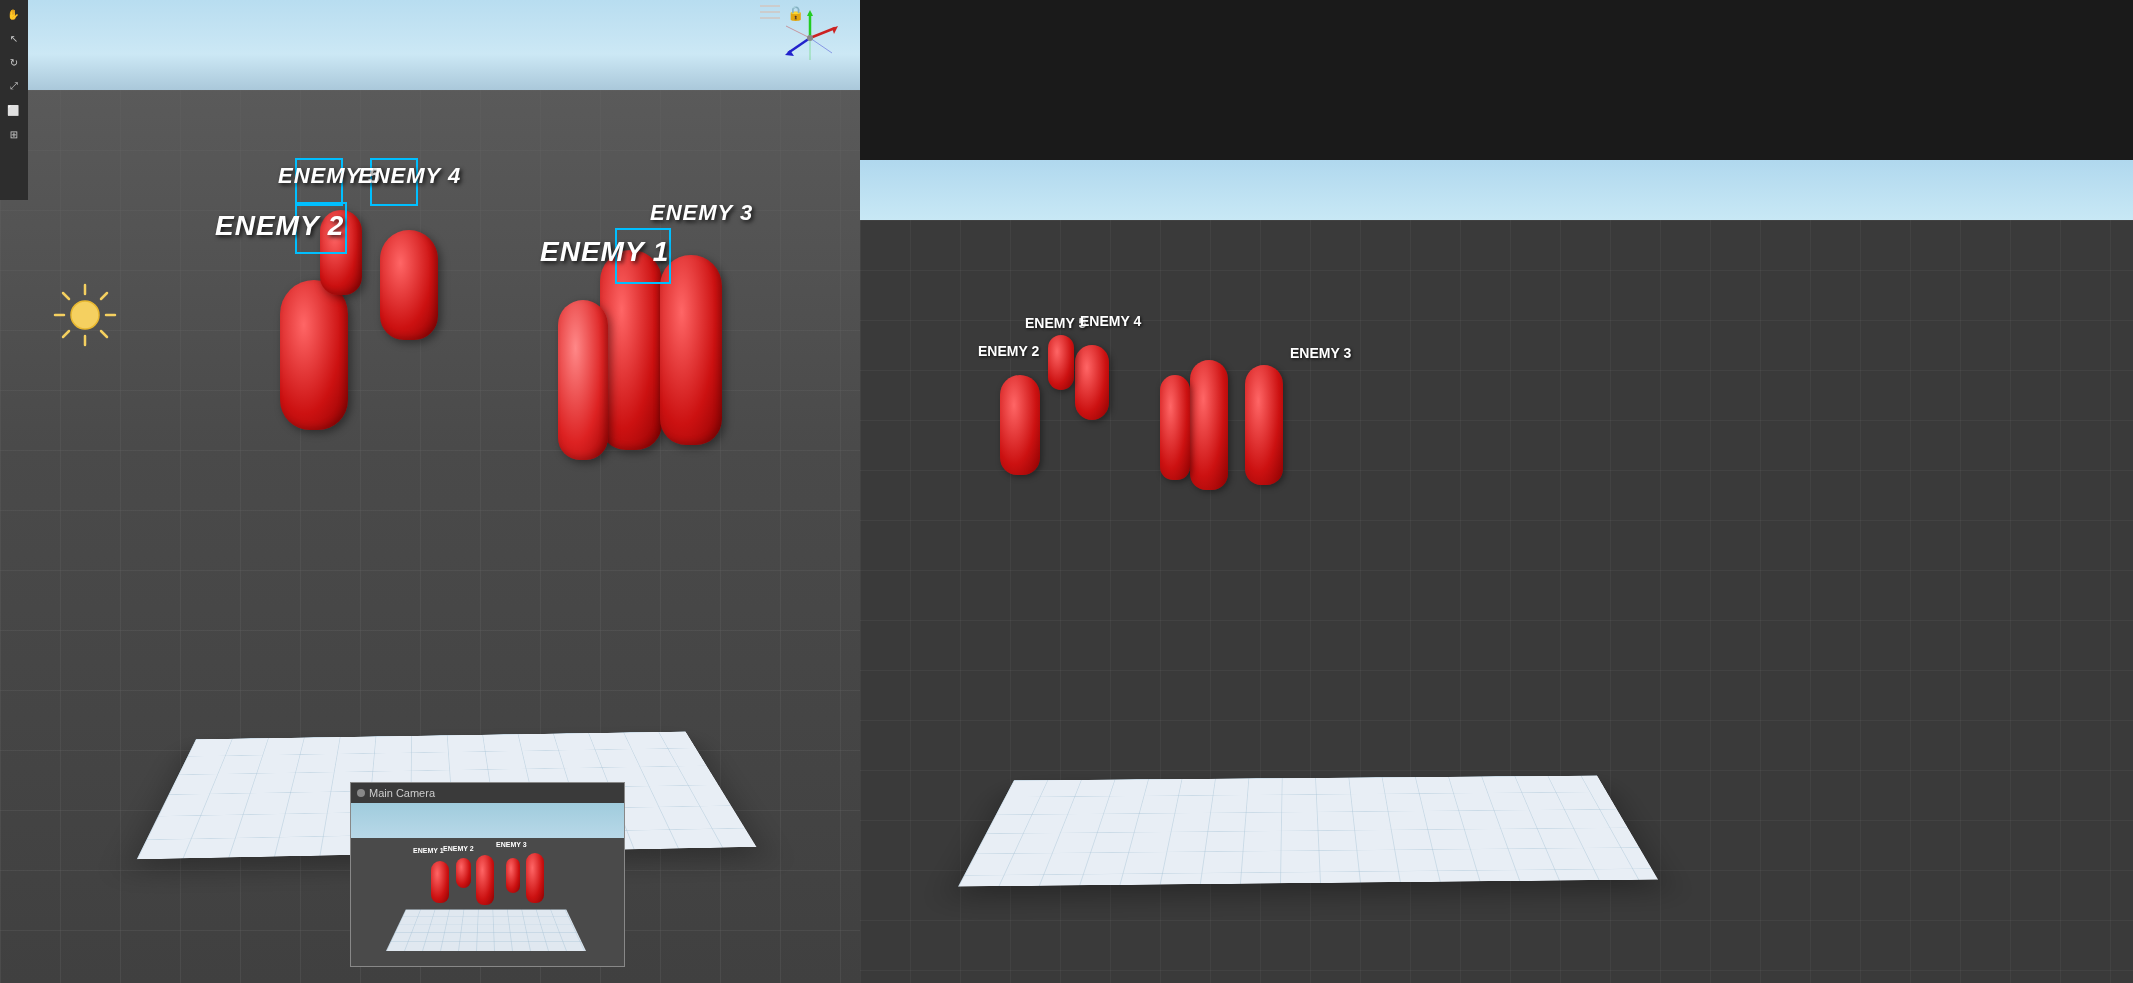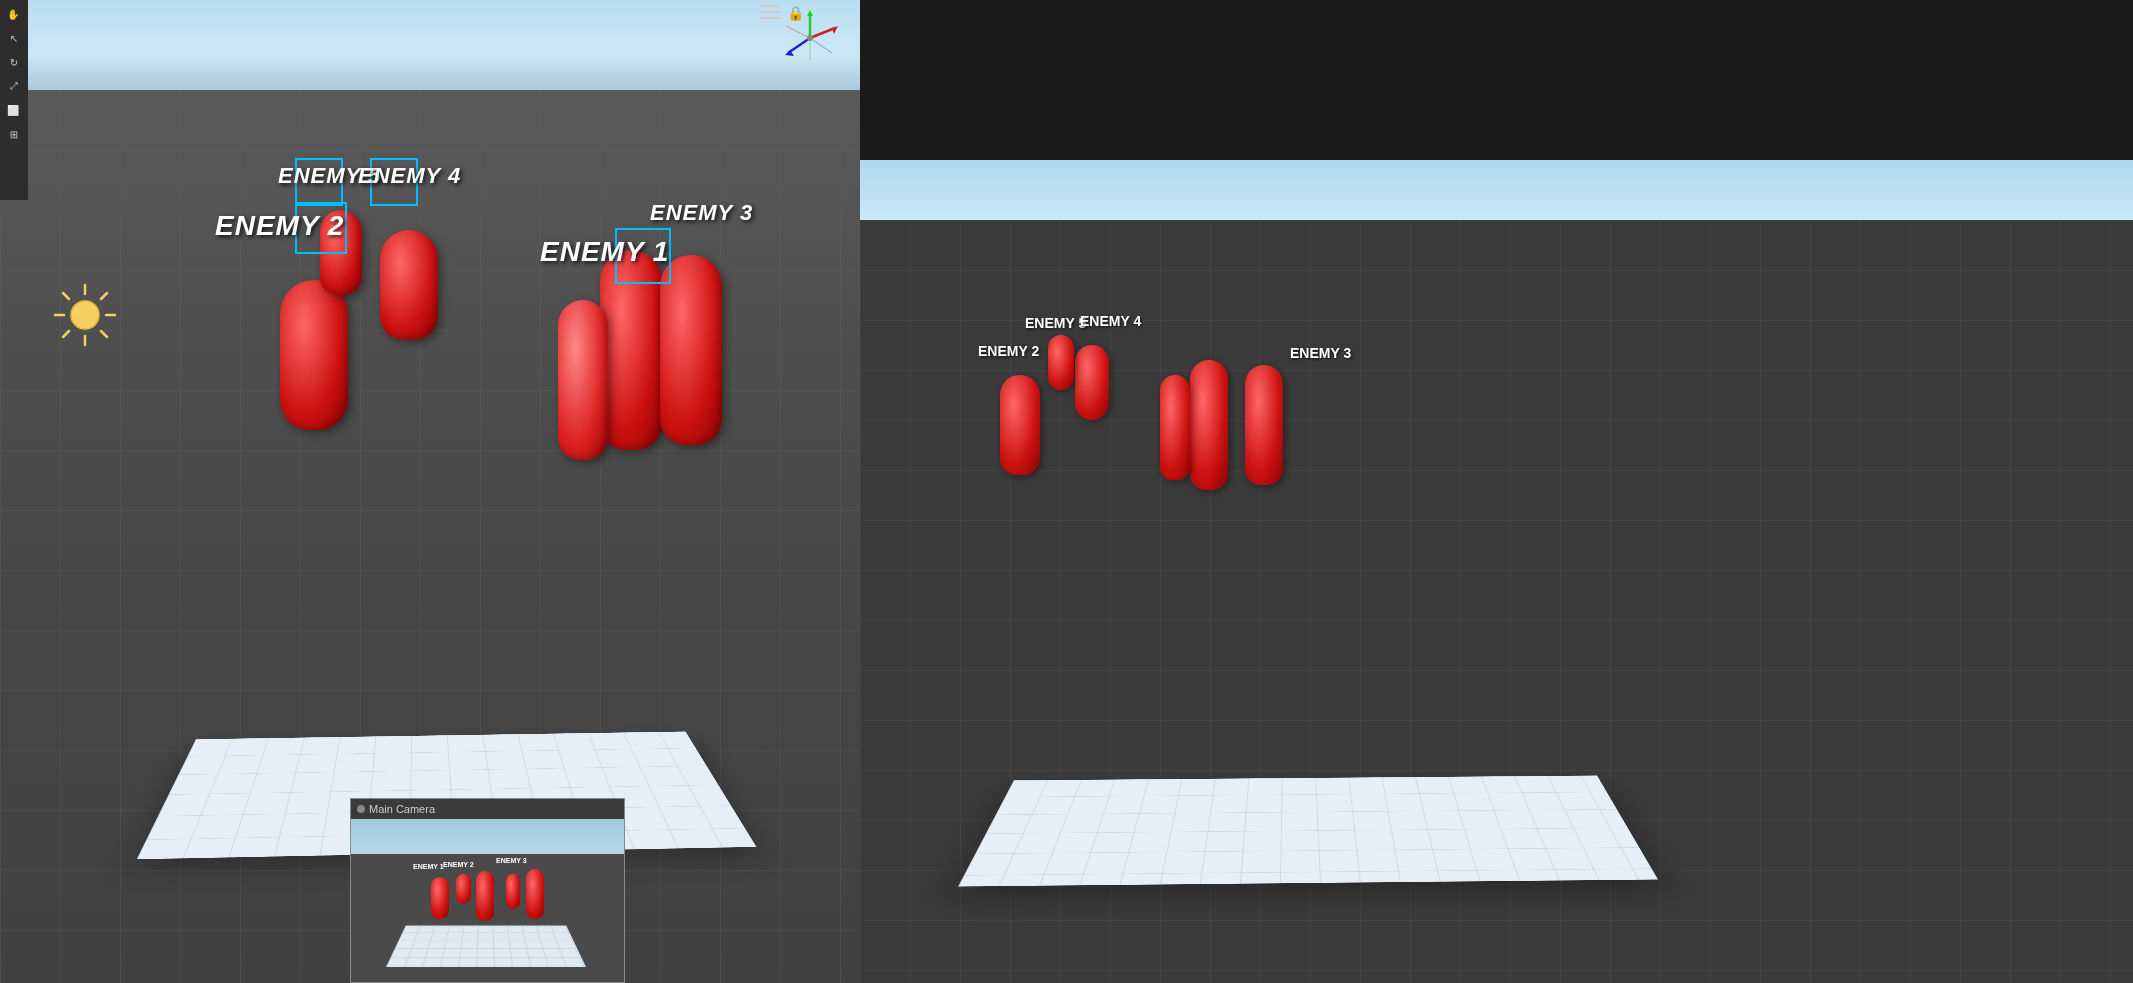--- a/index.html
+++ b/index.html
@@ -247,21 +247,21 @@
       position: absolute;
       background: radial-gradient(ellipse at 35% 30%, #ff6666, #cc1111 60%, #880000);
       border-radius: 50% 50% 45% 45%;
       box-shadow: 2px 2px 6px rgba(0,0,0,0.4);
       z-index: 15;
     }
 
     
     .mini-camera {
       position: absolute;
-      bottom: 0;
+      bottom: 16px;
       left: 350px;
       width: 275px;
       height: 185px;
       border: 1px solid #888;
       background: #3b82f6;
       z-index: 30;
       overflow: hidden;
     }
 
     .mini-camera-header {

